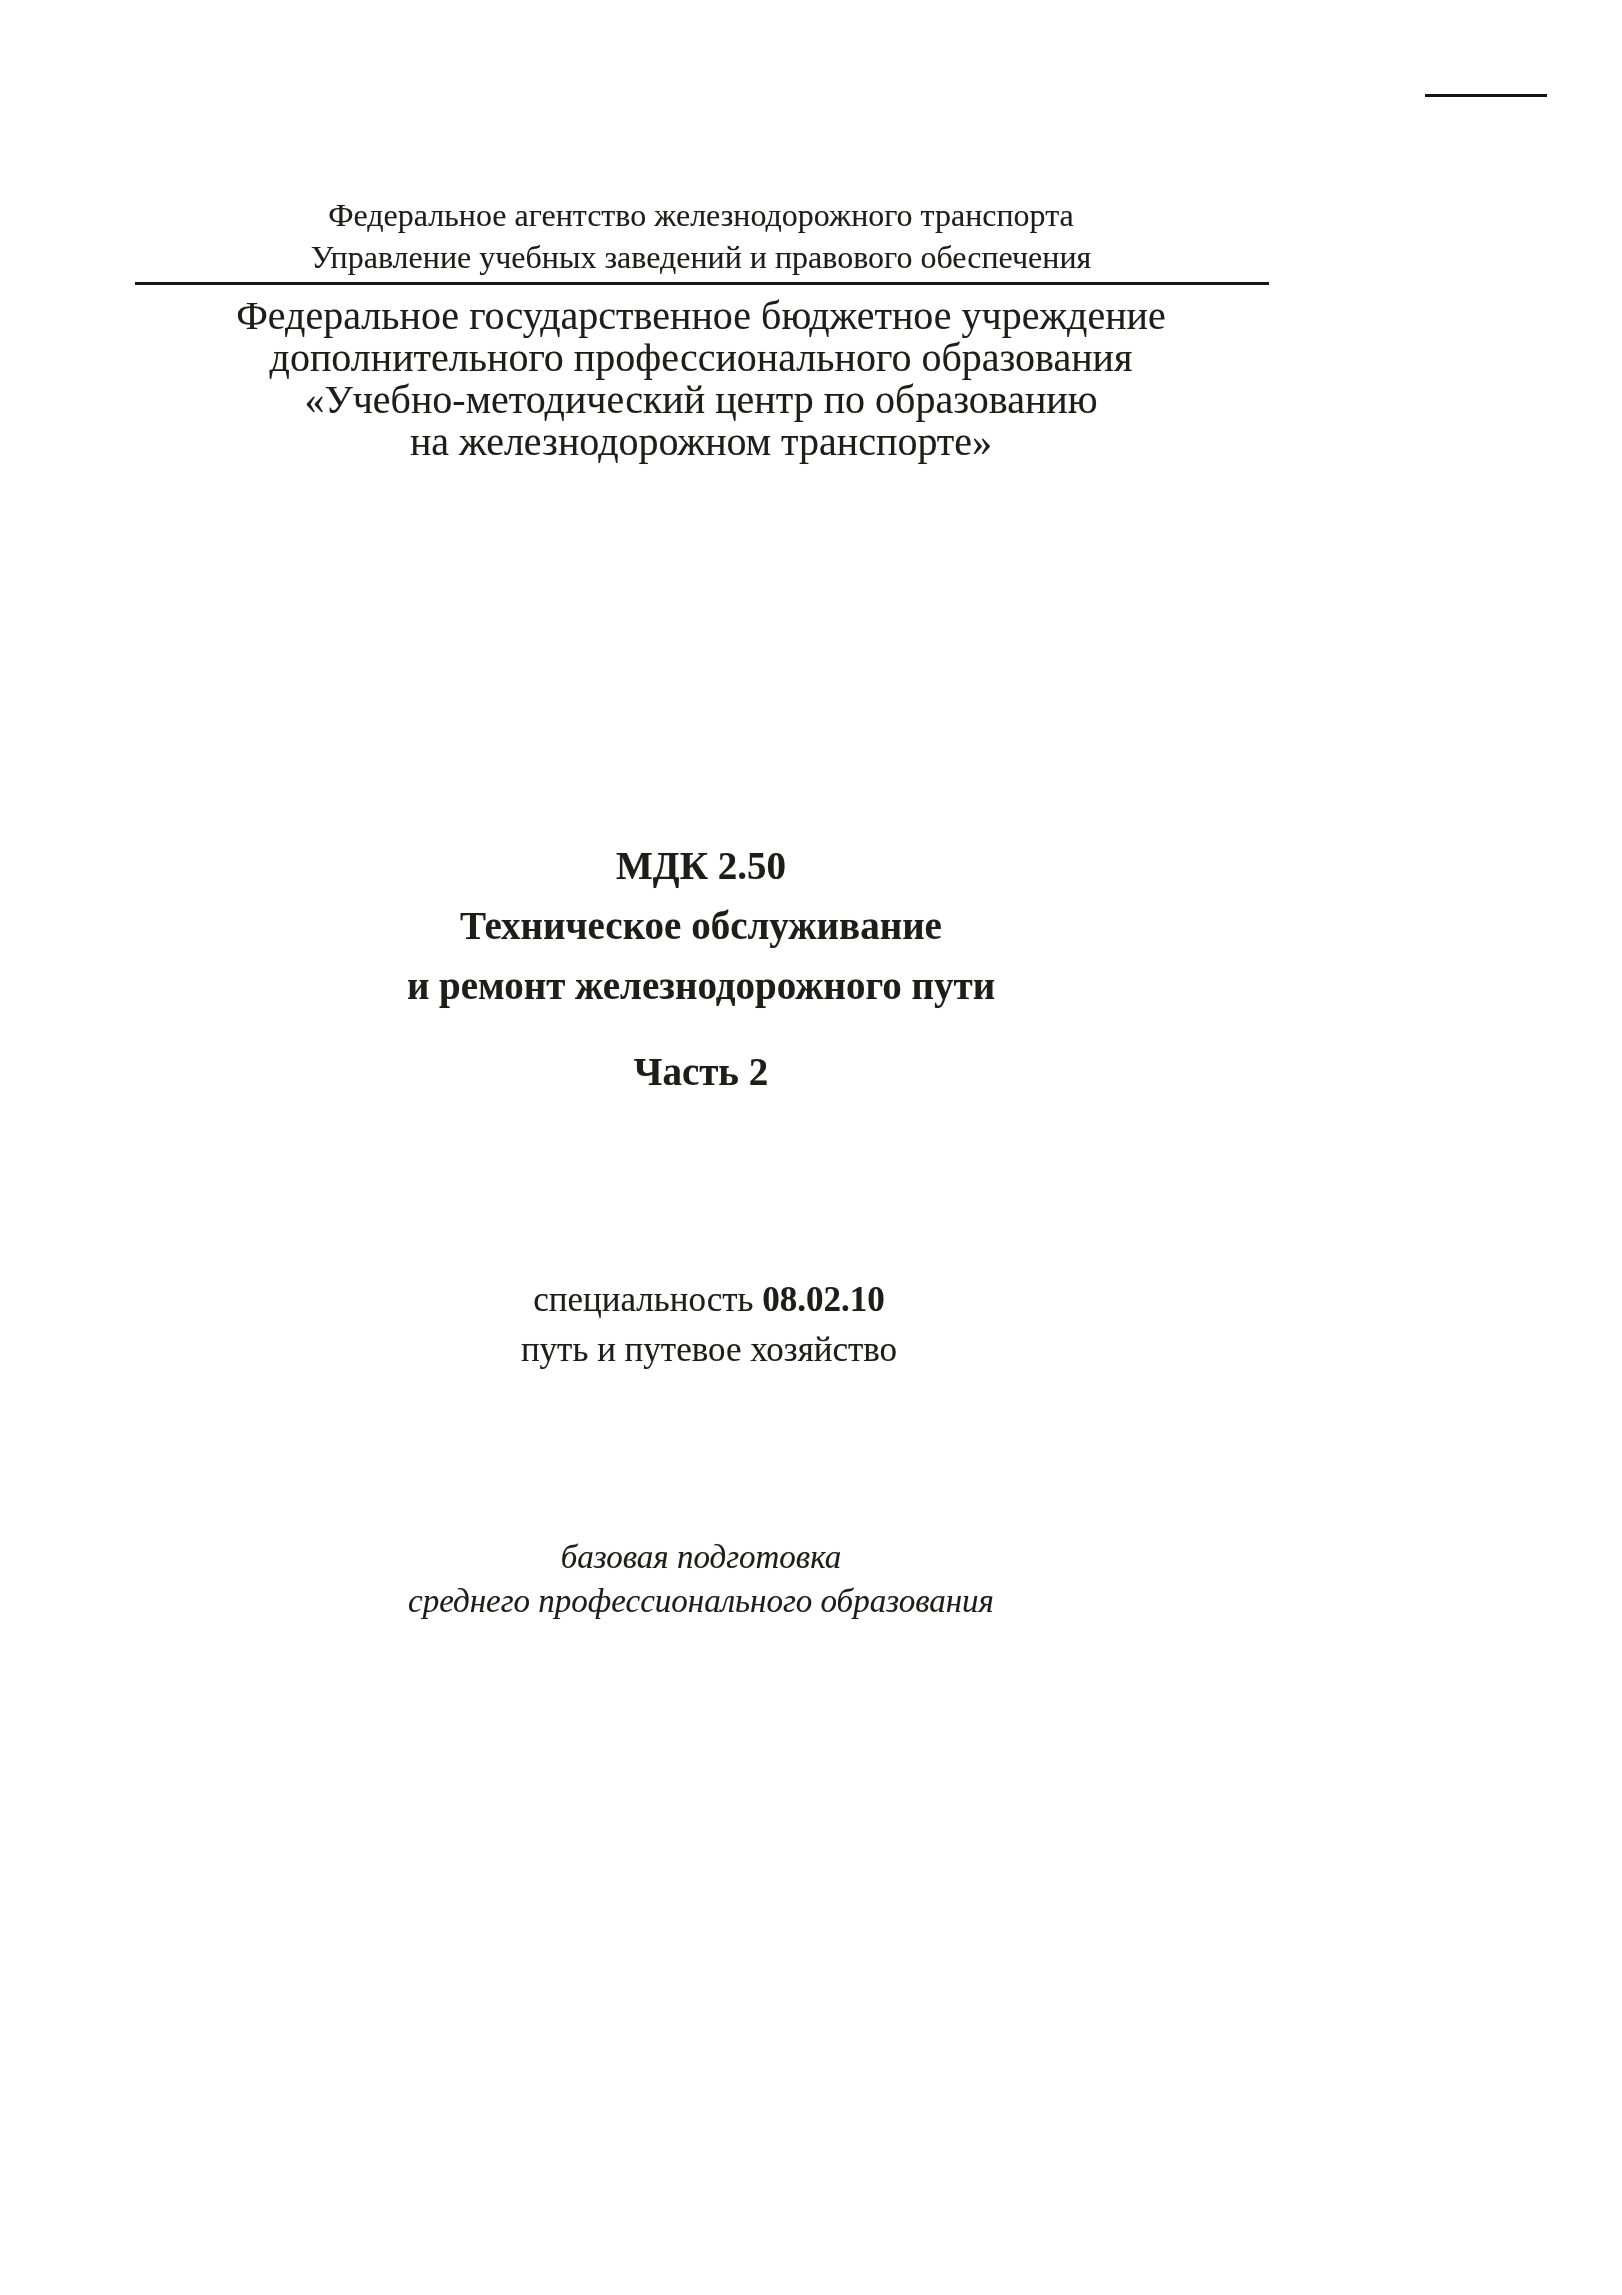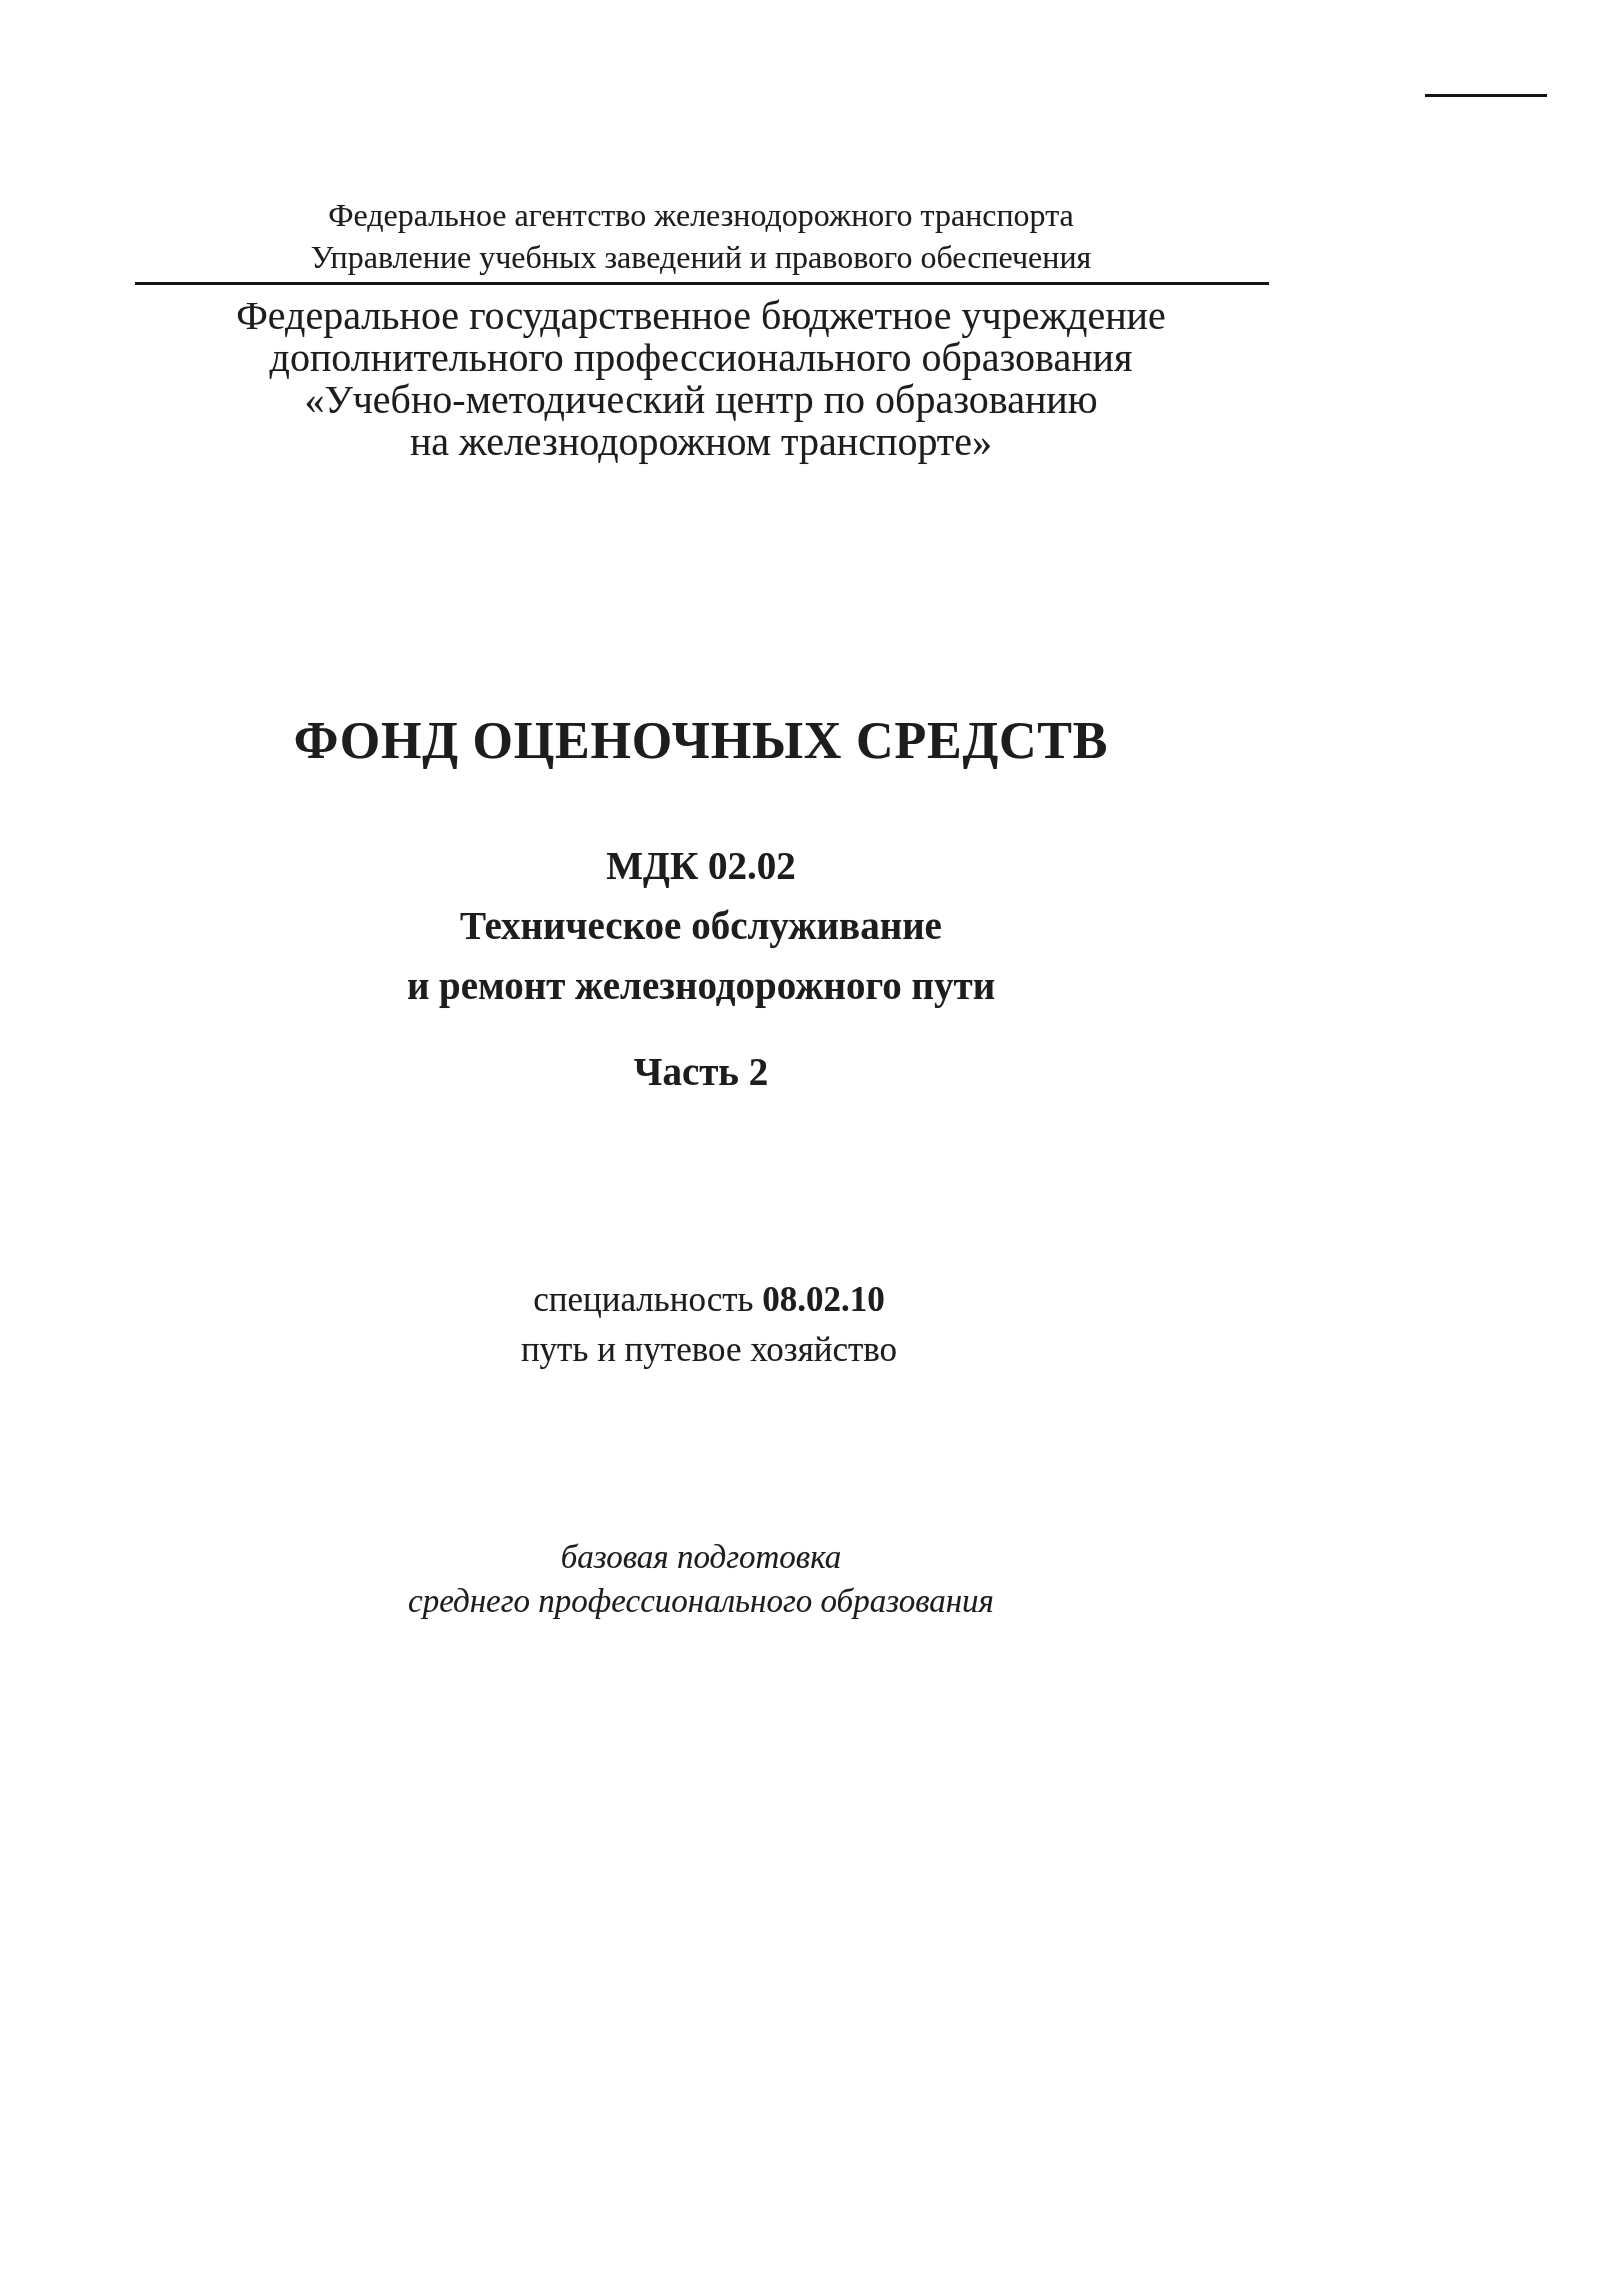--- a/index.html
+++ b/index.html
@@ -116,24 +116,23 @@
 
   <div class="divider"></div>
 
   <div class="block institution-block">
     <div class="txt">Федеральное государственное бюджетное учреждение</div>
     <div class="txt">дополнительного профессионального образования</div>
     <div class="txt">«Учебно-методический центр по образованию</div>
     <div class="txt">на железнодорожном транспорте»</div>
   </div>
 
-  <div class="block main-title txt">ФОНД ОЦЕНОЧНЫХ СРЕДСТВ</div>
 
   <div class="block subtitle-block">
-    <div class="txt">МДК 02.02</div>
+    <div class="txt">МДК 2.50</div>
     <div class="txt">Техническое обслуживание</div>
     <div class="txt">и ремонт железнодорожного пути</div>
   </div>
 
   <div class="block part-label txt">Часть 2</div>
 
   <div class="block specialty-block">
     <div class="txt"><span>специальность</span> <span class="code">08.02.10</span></div>
     <div class="txt">путь и путевое хозяйство</div>
   </div>

